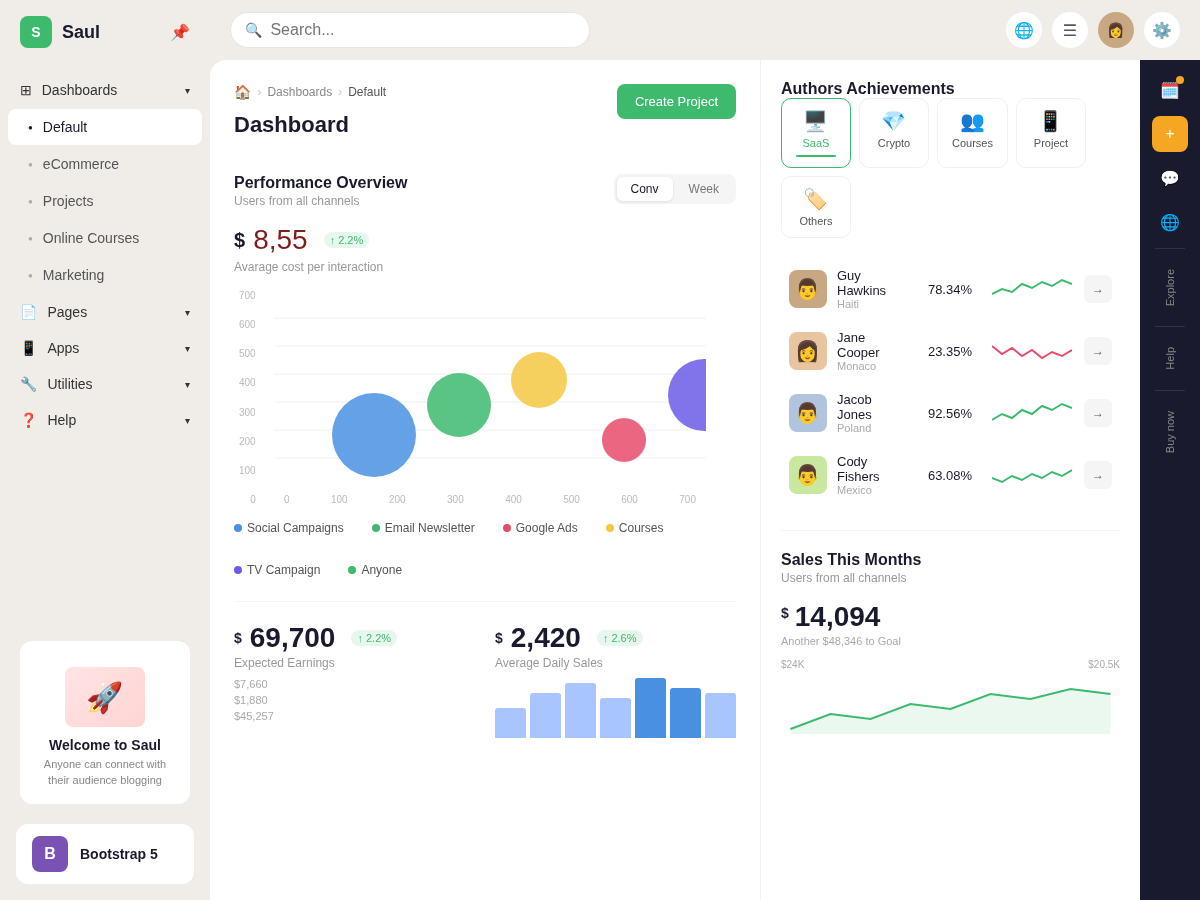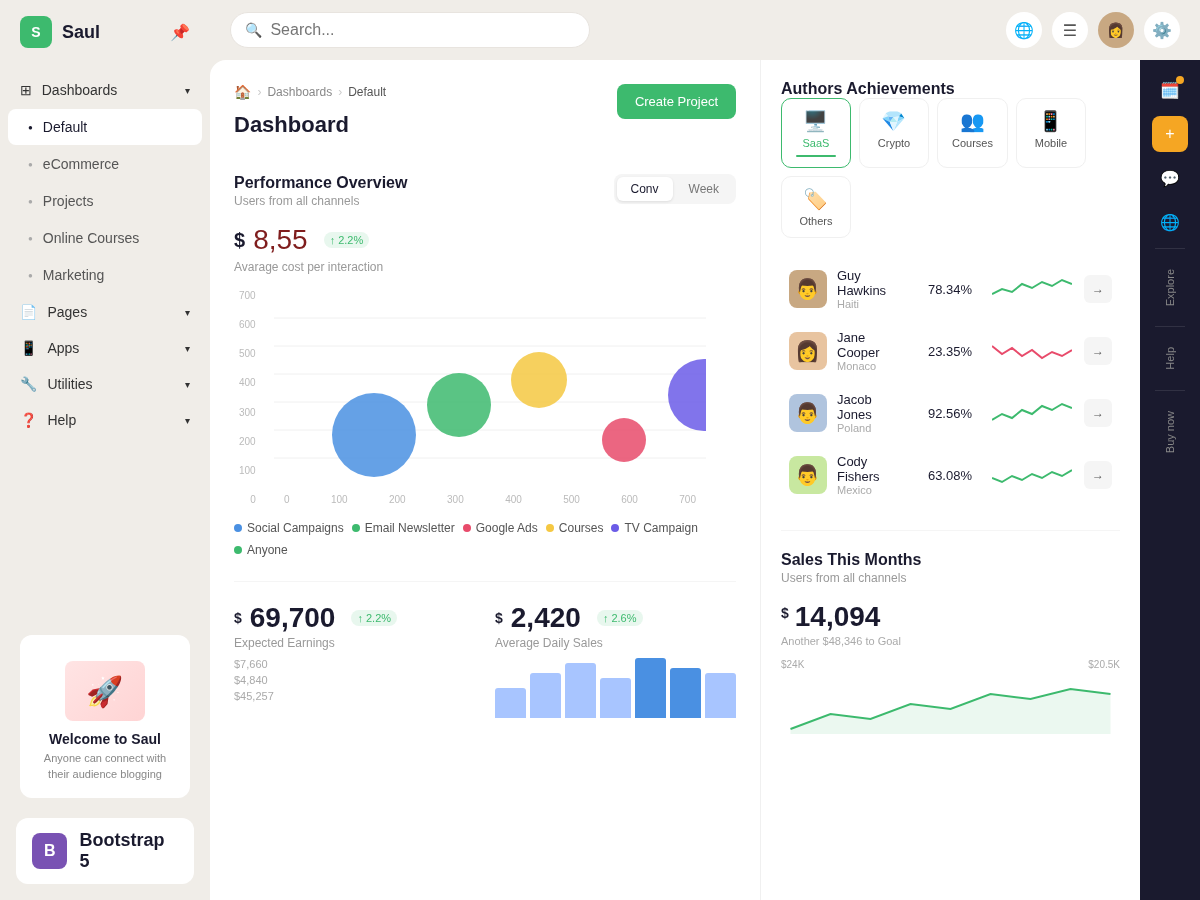--- a/index.html
+++ b/index.html
@@ -51,21 +51,21 @@
     .tab-group { display: flex; background: #f5f5f5; border-radius: 8px; padding: 3px; gap: 2px; }
     .tab-btn { padding: 5px 14px; border-radius: 6px; font-size: 12px; cursor: pointer; border: none; background: transparent; color: #777; }
     .tab-btn.active { background: white; color: #1a1a2e; font-weight: 500; box-shadow: 0 1px 3px rgba(0,0,0,0.1); }
 
     .metric-value { font-size: 28px; font-weight: 400; color: #7f1d1d; }
     .metric-badge { background: #e8f7ee; color: #3dba6e; font-size: 11px; padding: 2px 6px; border-radius: 10px; margin-left: 8px; }
     .metric-label { font-size: 12px; color: #999; margin-top: 4px; margin-bottom: 16px; }
     .y-axis { position: absolute; left: -35px; top: 0; bottom: 0; display: flex; flex-direction: column; justify-content: space-between; font-size: 10px; color: #bbb; }
     .x-axis { display: flex; justify-content: space-between; font-size: 10px; color: #bbb; padding: 4px 0 0 0; margin: 0 10px; }
 
-    .legend { display: flex; flex-wrap: wrap; gap: 8px; margin-top: 16px; }
+    .legend { display: flex; flex-wrap: wrap; gap: 28px; margin-top: 16px; }
     .legend-item { display: flex; align-items: center; gap: 5px; font-size: 12px; color: #555; }
     .legend-dot { width: 8px; height: 8px; border-radius: 50%; }
 
     
     .stats-row { display: flex; gap: 20px; margin-top: 24px; padding-top: 20px; border-top: 1px solid #f5f5f5; }
     .stat-item { flex: 1; }
     .stat-value { font-size: 28px; font-weight: 700; color: #1a1a2e; }
     .stat-label { font-size: 12px; color: #999; margin-top: 2px; }
 
     
@@ -189,21 +189,21 @@
   <div class="sidebar-bottom">
     <div class="welcome-card">
       <div class="astronaut-img">🚀</div>
       <div class="welcome-title">Welcome to Saul</div>
       <div class="welcome-sub">Anyone can connect with their audience blogging</div>
     </div>
   </div>
 
   <div style="background:white; border-radius:12px; margin:0 16px 16px; padding:12px 16px; display:flex; align-items:center; gap:12px;">
     <div style="width:36px;height:36px;background:#7952b3;border-radius:8px;display:flex;align-items:center;justify-content:center;color:white;font-weight:bold;font-size:16px;">B</div>
-    <span style="font-size:18px;font-weight:700;color:#1a1a2e;">Bootstrap 5</span>
+    <span style="font-size:14px;font-weight:700;color:#1a1a2e;">Bootstrap 5</span>
   </div>
 </div>
 
 <div class="main-area">
 
   <div class="topbar">
     <div class="search-box">
       <span class="search-icon">🔍</span>
       <input class="search-input" type="text" placeholder="Search..." style="">
     </div>
@@ -324,21 +324,21 @@
       <div class="stats-row">
         <div class="stat-item">
           <div style="display:flex;align-items:center;gap:8px;">
             <span style="font-size:14px;font-weight:700;vertical-align:super;color:#1a1a2e;">$</span>
             <span class="stat-value">69,700</span>
             <span class="metric-badge">↑ 2.2%</span>
           </div>
           <div class="stat-label">Expected Earnings</div>
           <div style="display:flex;flex-direction:column;gap:4px;margin-top:8px;font-size:11px;color:#aaa;">
             <span>$7,660</span>
-            <span>$4,840</span>
+            <span>$1,880</span>
             <span>$45,257</span>
           </div>
         </div>
         <div class="stat-item">
           <div style="display:flex;align-items:center;gap:8px;">
             <span style="font-size:14px;font-weight:700;vertical-align:super;color:#1a1a2e;">$</span>
             <span class="stat-value">2,420</span>
             <span class="metric-badge">↑ 2.6%</span>
           </div>
           <div class="stat-label">Average Daily Sales</div>
@@ -370,21 +370,21 @@
           <div class="cat-tab">
             <span class="cat-icon">💎</span>
             <span class="cat-label">Crypto</span>
           </div>
           <div class="cat-tab">
             <span class="cat-icon">👥</span>
             <span class="cat-label">Courses</span>
           </div>
           <div class="cat-tab">
             <span class="cat-icon">📱</span>
-            <span class="cat-label">Mobile</span>
+            <span class="cat-label">Project</span>
           </div>
           <div class="cat-tab">
             <span class="cat-icon">🏷️</span>
             <span class="cat-label">Others</span>
           </div>
         </div>
 
 
         <div class="author-row">
           <div class="author-avatar" style="background:#c8a882;">👨</div>

